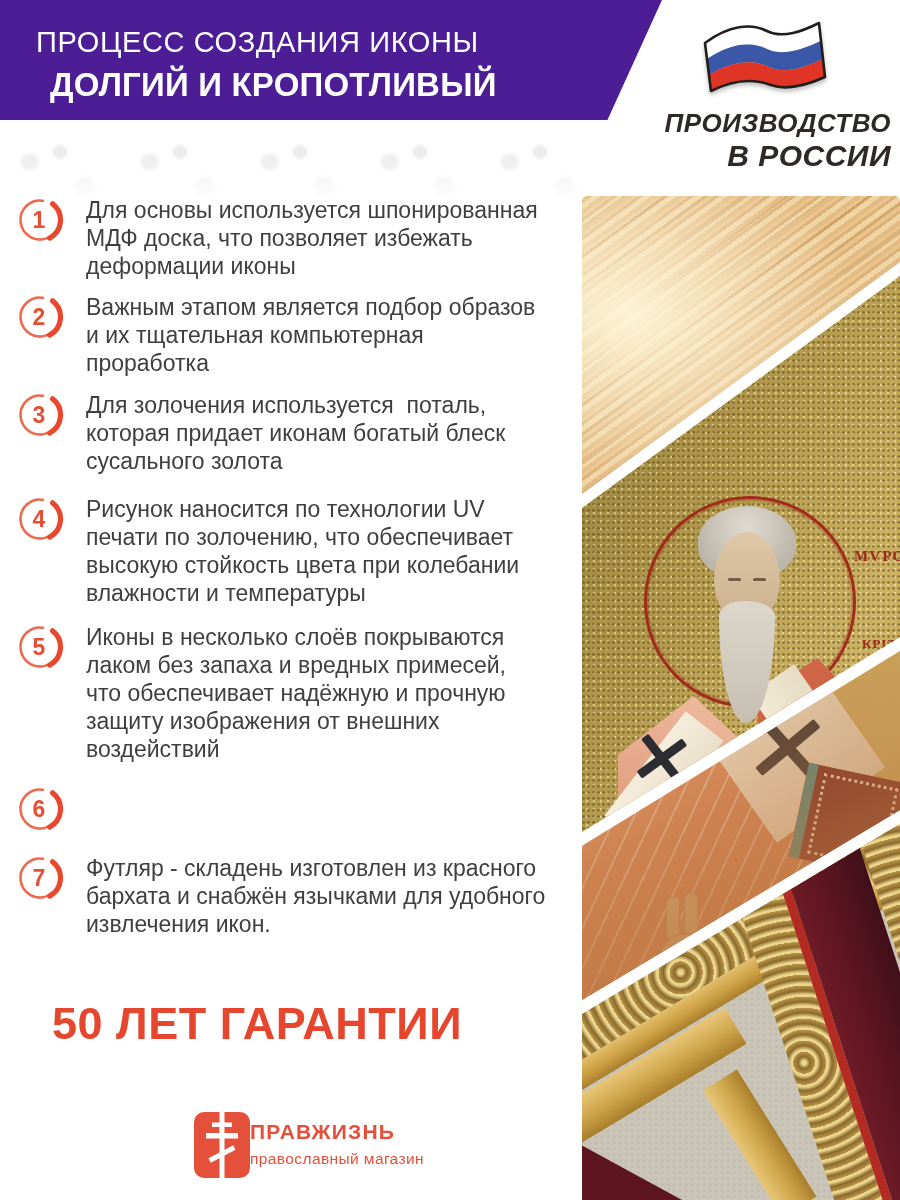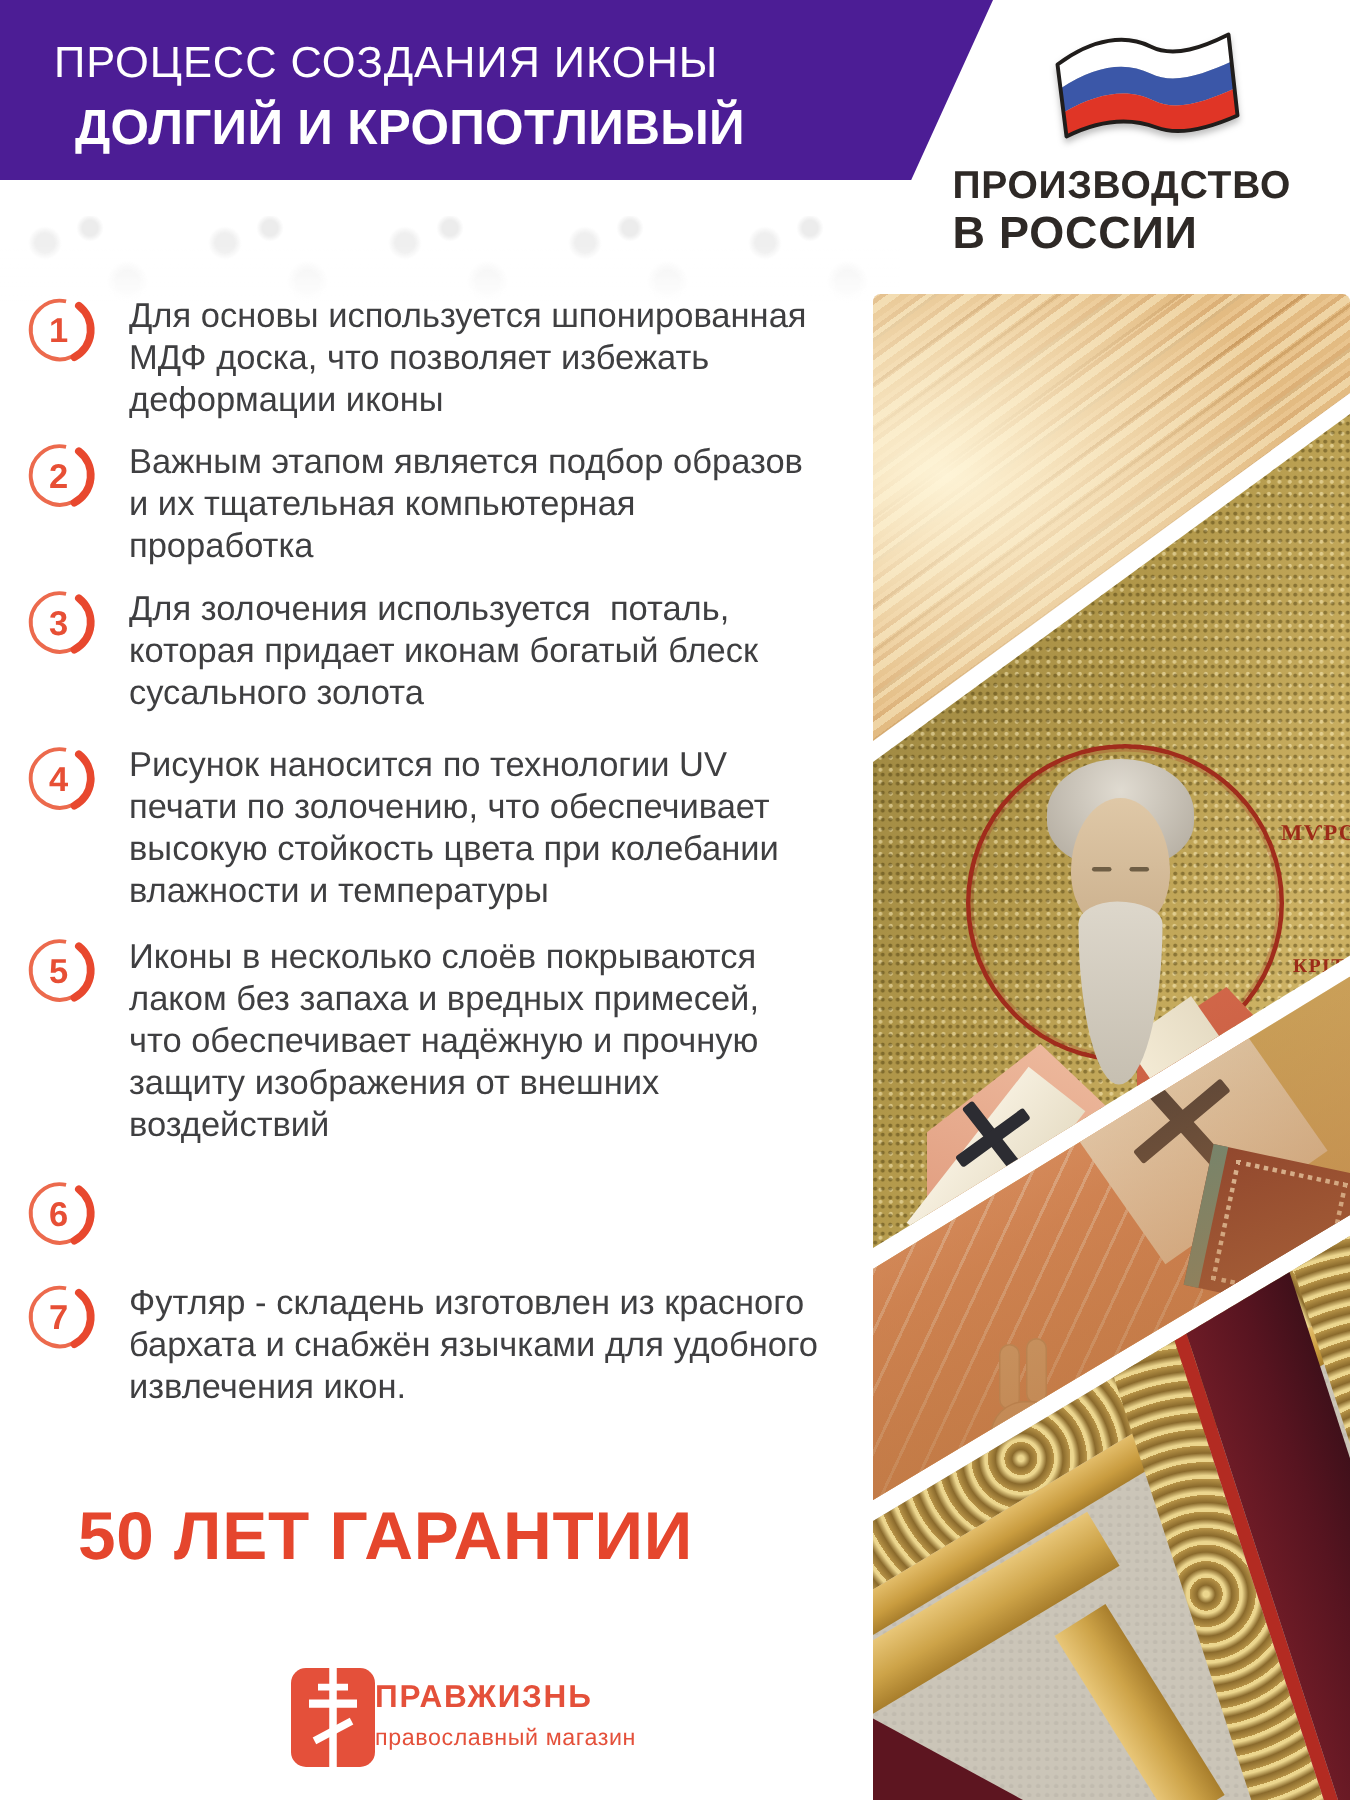--- a/index.html
+++ b/index.html
@@ -21,21 +21,21 @@
     position:absolute; left:0; top:144px; width:600px; height:62px; opacity:.55;
     background-image:
       radial-gradient(circle 16px at 30px 18px, #e2e2e2 40%, rgba(226,226,226,0) 70%),
       radial-gradient(circle 20px at 85px 44px, #e8e8e8 40%, rgba(232,232,232,0) 70%),
       radial-gradient(circle 13px at 60px 8px,  #dedede 40%, rgba(222,222,222,0) 70%);
     background-size:120px 62px, 120px 62px, 120px 62px;
   }
   .ornament:after{content:""; position:absolute; inset:0;
     background:linear-gradient(180deg, rgba(255,255,255,0) 30%, #fff 95%);}
   
-  .mir{position:absolute; left:635px; top:16px; width:256px; text-align:left;}
+  .mir{position:absolute; left:635px; top:16px; width:256px; text-align:right;font-style:italic;}
   .mir svg{display:block; margin:0 auto; filter:drop-shadow(0 3px 2px rgba(0,0,0,.25));}
   .mir-l1{margin-top:10px; font-size:26px; font-weight:700; color:#2e2926; letter-spacing:.5px;}
   .mir-l2{font-size:30px; font-weight:700; color:#2e2926; letter-spacing:.5px;}
   
   .steps{position:absolute; left:16px; top:196px; width:556px; list-style:none; margin:0; padding:0;}
   .step{display:flex; align-items:flex-start;}
   .m1{margin-bottom:13px}.m2{margin-bottom:14px}.m3{margin-bottom:20px}
   .m4{margin-bottom:16px}.m5{margin-bottom:22px}.m6{margin-bottom:21px}.m7{margin-bottom:0}
   .badge{position:relative; width:48px; height:48px; flex:0 0 48px; margin-right:22px; margin-top:0px;}
   .badge svg{position:absolute; inset:0;}

